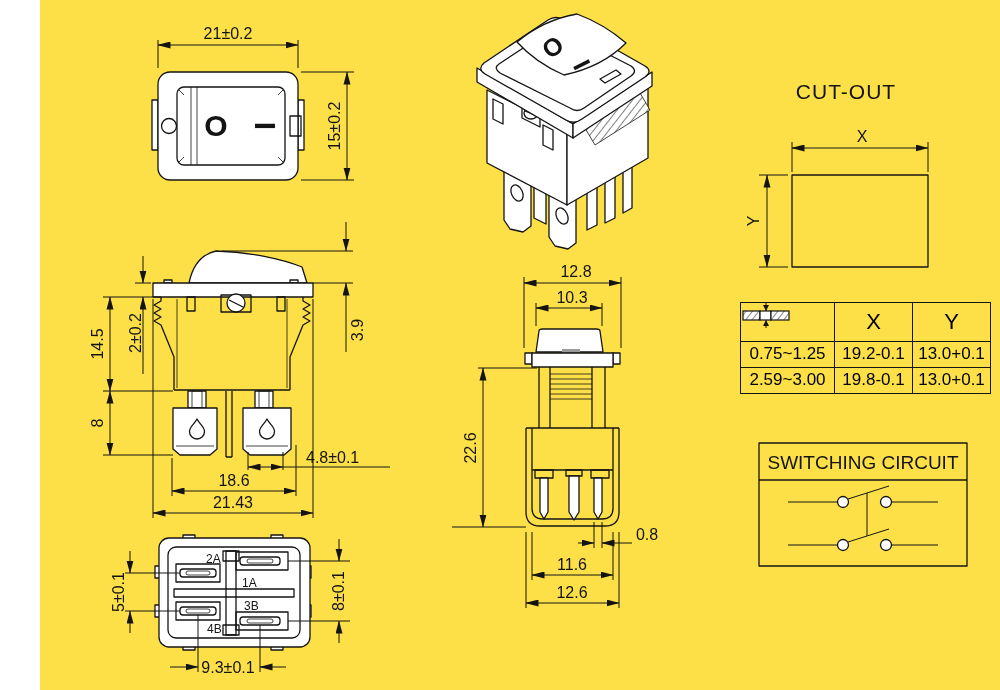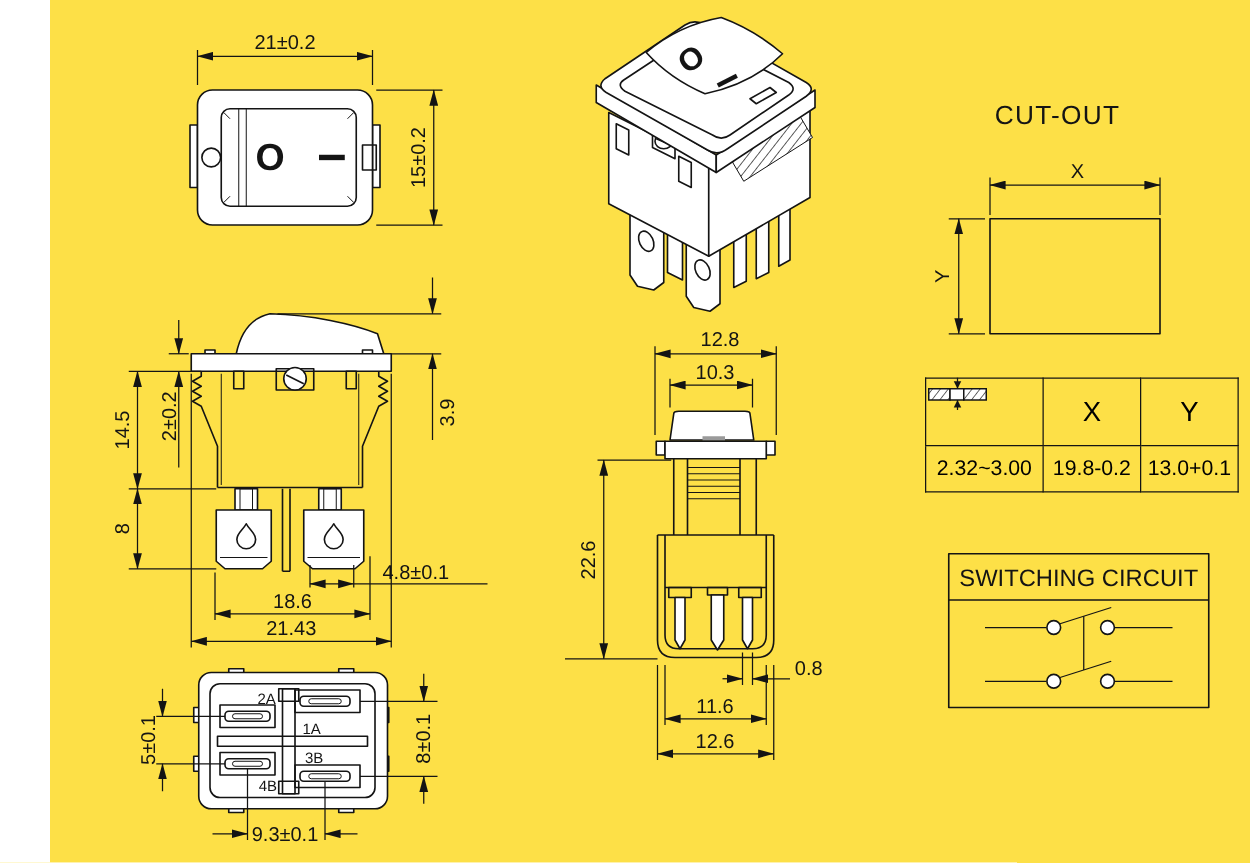--- a/index.html
+++ b/index.html
@@ -279,21 +279,26 @@
           <rect x="20" y="9" width="11" height="9" fill="#fff" stroke="#141414" stroke-width="1.2"></rect>
           <rect x="31" y="9" width="18" height="9" fill="url(#hx2)" stroke="#141414" stroke-width="1.2"></rect>
           <path d="M26,9 L23,3 L29,3 Z" fill="#141414"></path>
           <path d="M26,18 L23,24 L29,24 Z" fill="#141414"></path>
         </svg>
       </th>
       <th class="c2 hdr">X</th>
       <th class="c3 hdr">Y</th>
     </tr>
     <tr>
-      <td class="c1 row">2.32~3.00</td>
-      <td class="c2 row">19.8-0.2</td>
+      <td class="c1 row">0.75~1.25</td>
+      <td class="c2 row">19.2-0.1</td>
+      <td class="c3 row">13.0+0.1</td>
+    </tr>
+    <tr>
+      <td class="c1 row">2.59~3.00</td>
+      <td class="c2 row">19.8-0.1</td>
       <td class="c3 row">13.0+0.1</td>
     </tr>
   </tbody>
       </table>
 </div>
 
 </div>
 
 </body></html>

